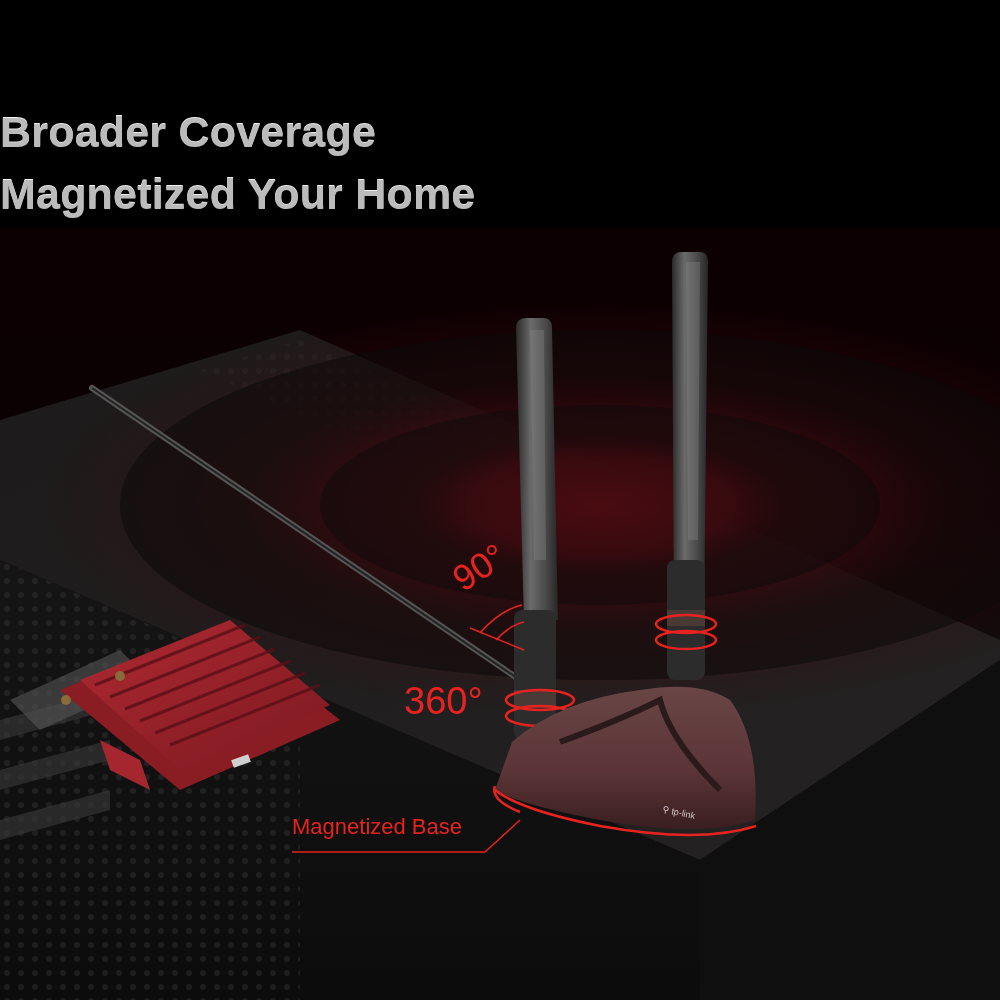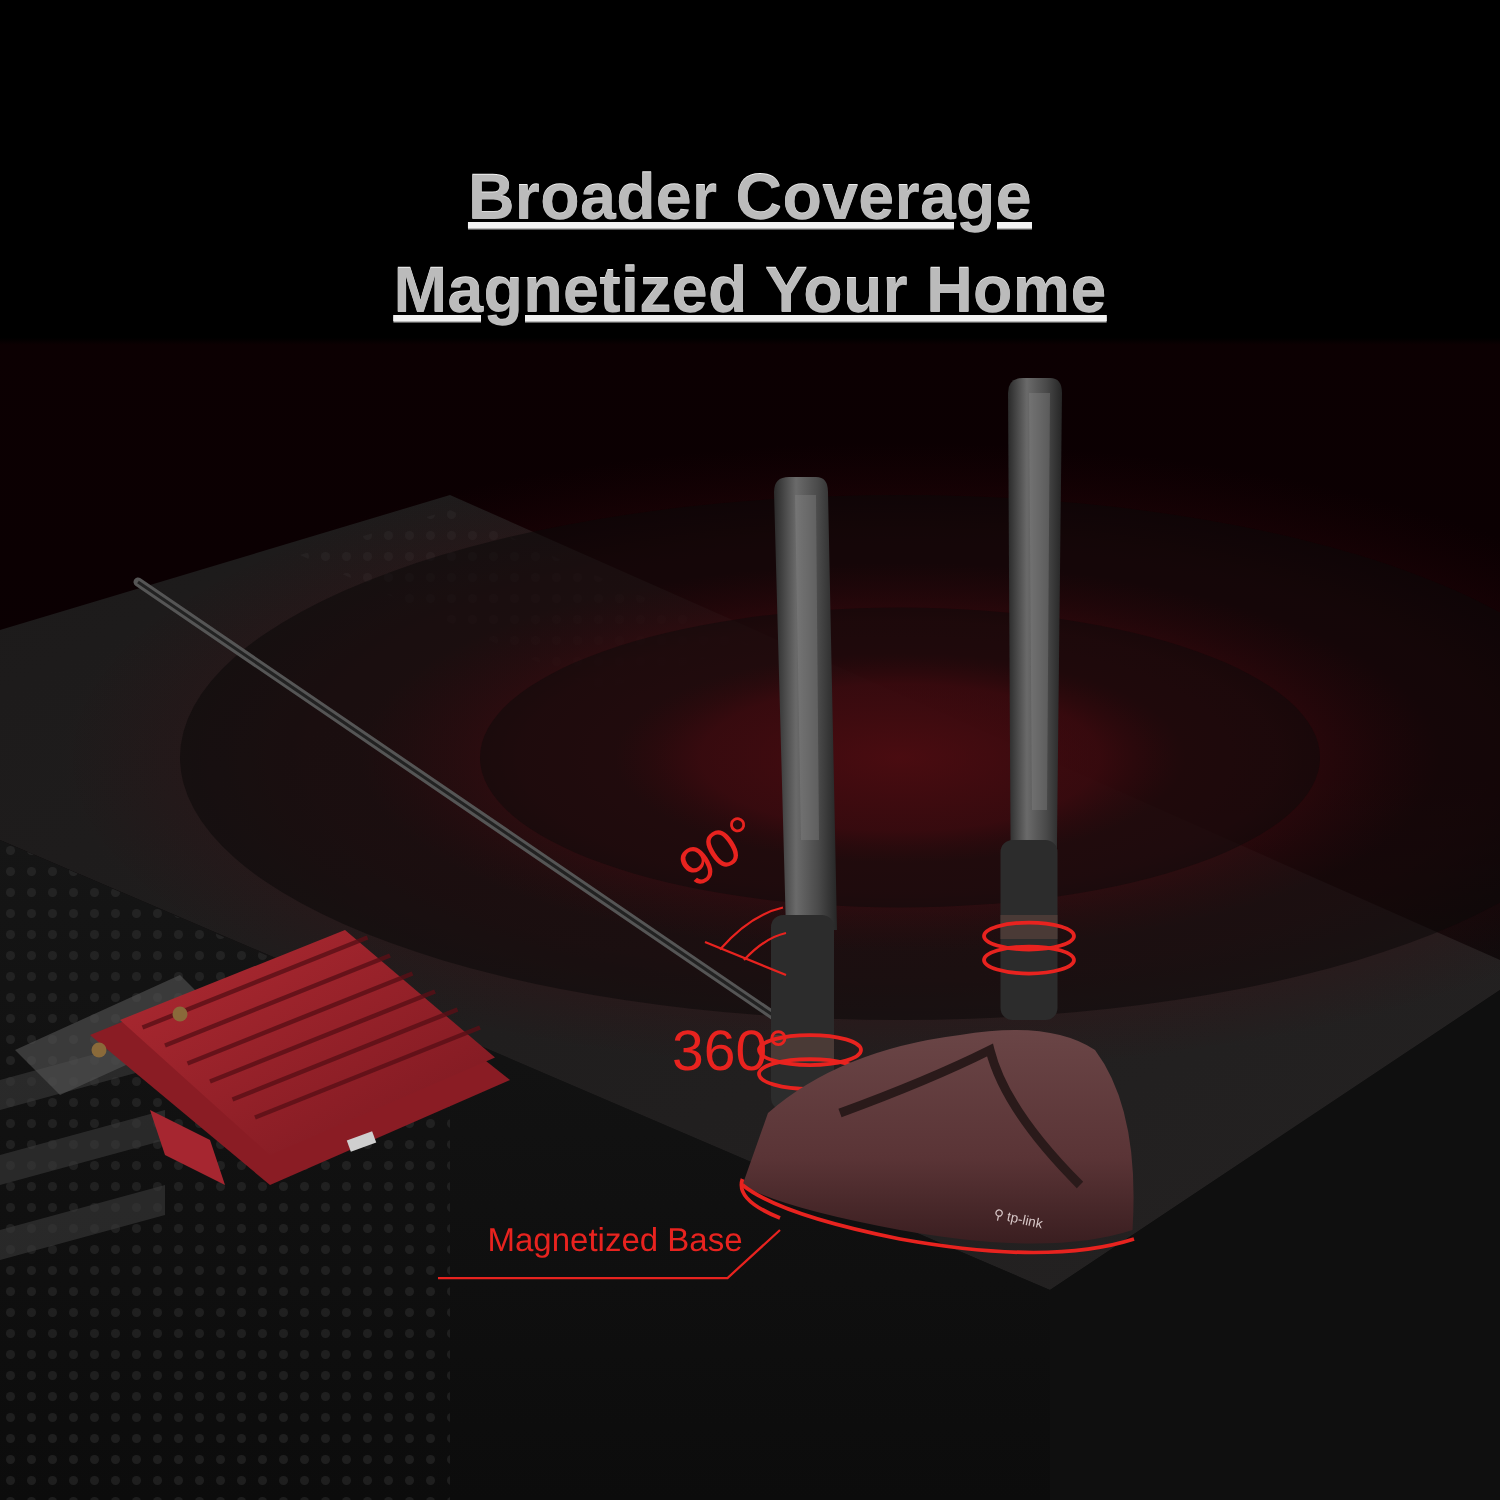--- a/index.html
+++ b/index.html
@@ -1,24 +1,24 @@
 <!DOCTYPE html>
 <html><head>
 <meta charset="utf-8">
 <style>
   html, body { margin:0; padding:0; background:#000; }
   body { width:1000px; height:1000px; position:relative; overflow:hidden; font-family:"Liberation Sans", sans-serif; }
   .stage { position:absolute; inset:0; background:linear-gradient(180deg,#000 0,#000 225px,#0c0002 230px,#0a0002 520px,#111 700px,#0b0b0b 1000px); }
-  .headline { position:absolute; left:0; right:0; top:100px; text-align:center; color:#f2f2f2; font-weight:700; font-size:43px; line-height:62px; letter-spacing:0.2px; text-shadow:0 1px 0 #bbb;text-decoration:underline; }
+  .headline { position:absolute; left:0; right:0; top:100px; color:#f2f2f2; font-weight:700; font-size:43px; line-height:62px; letter-spacing:0.2px; text-shadow:0 1px 0 #bbb; }
   .headline div { background:linear-gradient(180deg,#ffffff 0%,#e8e8e8 55%,#b9b9b9 100%); -webkit-background-clip:text; background-clip:text; color:transparent; }
   svg.scene { position:absolute; left:0; top:0; }
   .label { position:absolute; color:#e8231f; font-family:"Liberation Sans", sans-serif; }
   .deg90 { left:468px; top:558px; font-size:36px; transform:rotate(-33deg); transform-origin:left bottom; }
-  .deg360 { left:404px; top:680px; font-size:38px;margin-left:44px; }
-  .magbase { left:292px; top:814px; font-size:22px;margin-left:33px; }
+  .deg360 { left:404px; top:680px; font-size:38px; }
+  .magbase { left:292px; top:814px; font-size:22px; }
 </style>
 </head>
 <body>
 
 <div class="stage">
 
   <svg class="scene" width="1000" height="1000" viewBox="0 0 1000 1000">
     <defs>
       <radialGradient id="ringGlow" cx="0.5" cy="0.5" r="0.5">
         <stop offset="0" stop-color="#5a0c12" stop-opacity="0.85"></stop>

